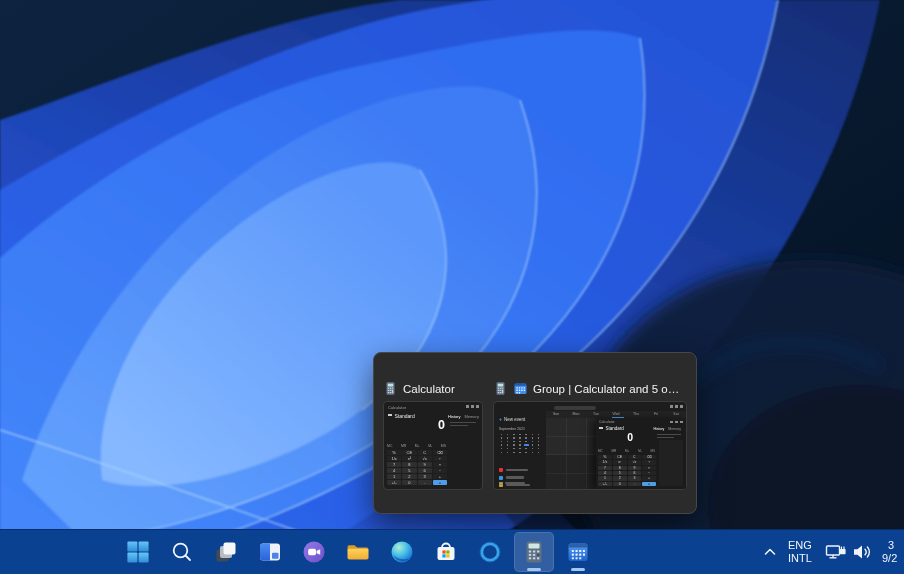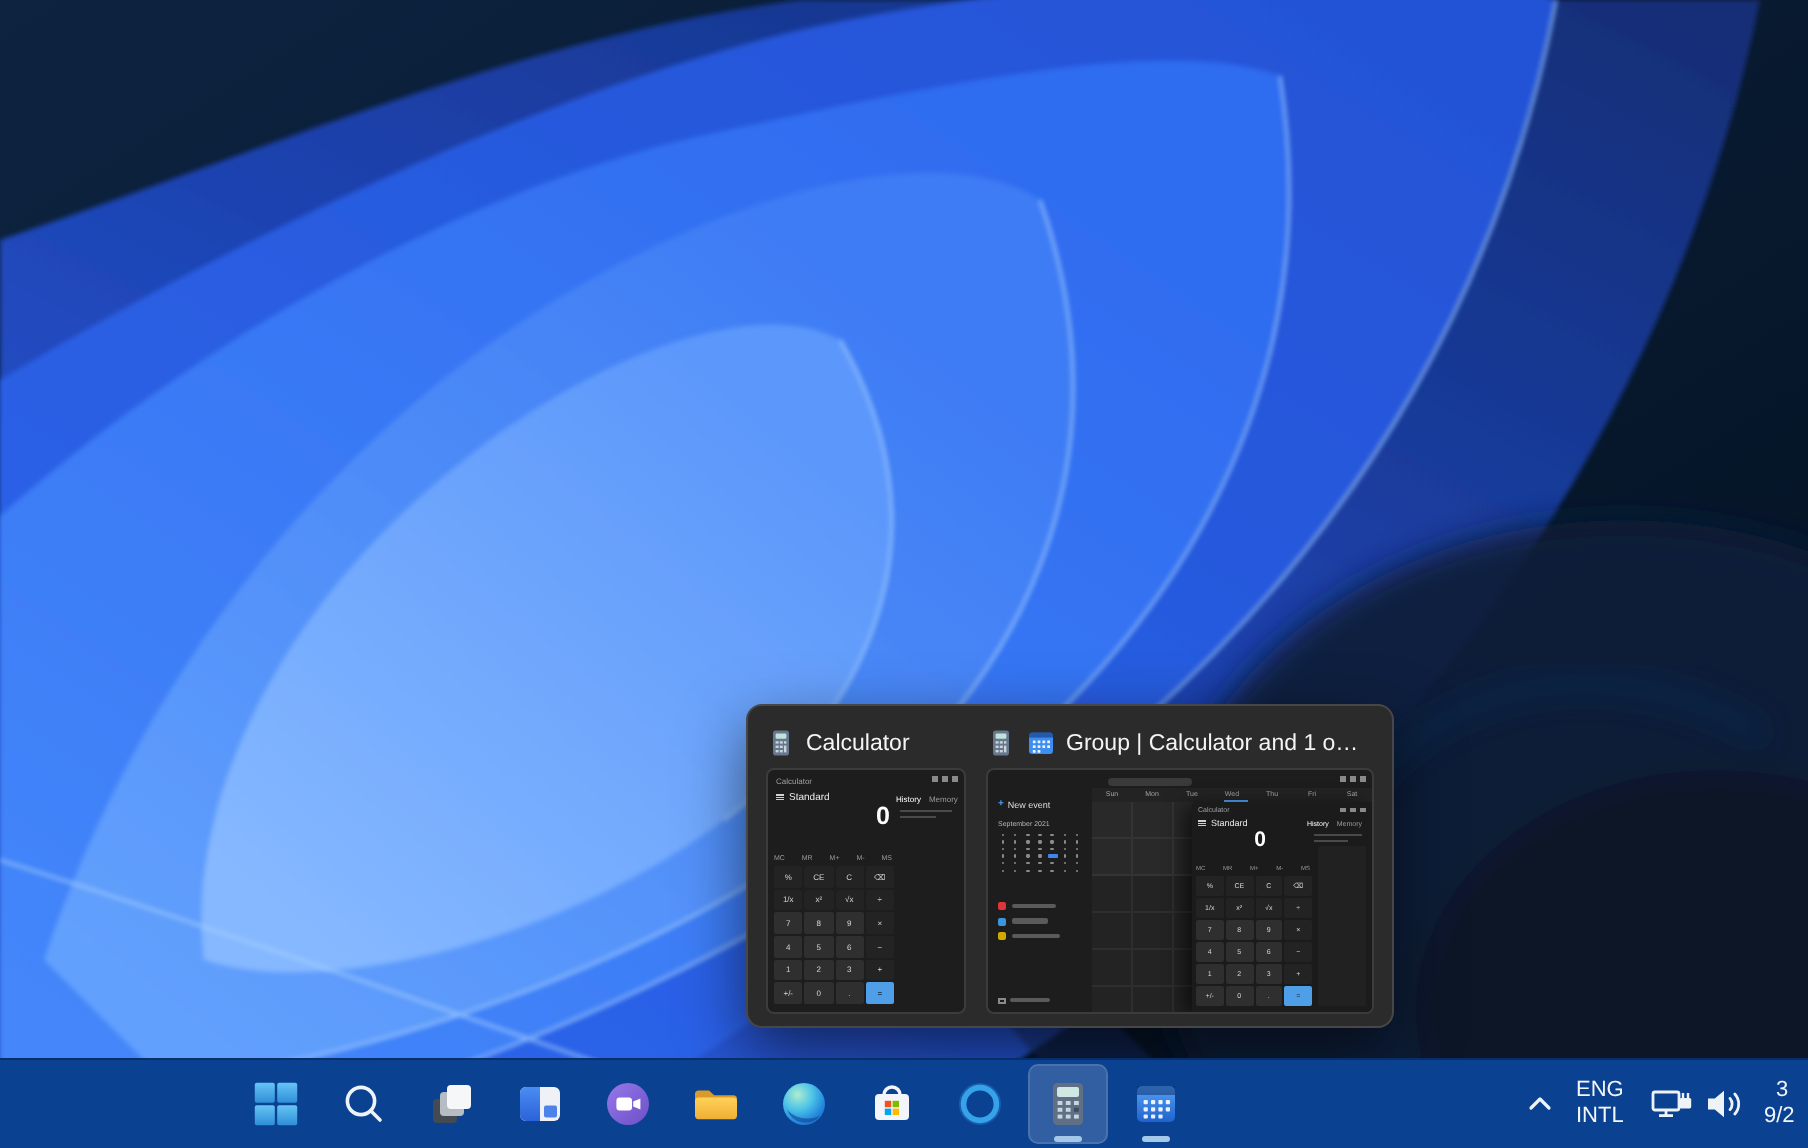--- a/index.html
+++ b/index.html
@@ -33,21 +33,21 @@
   .tray-ic{position:absolute;top:0;height:100%;display:flex;align-items:center;}
   .tray-net{left:824px;} .tray-vol{left:850px;}
   .tray-clock{position:absolute;left:882px;top:0;height:100%;width:60px;
     display:flex;flex-direction:column;justify-content:center;
     color:#f2f6fa;font-size:11px;line-height:13px;white-space:nowrap;}
   .tray-clock .t{padding-left:6px;}
 
   
   .flyout{position:absolute;left:373px;top:352px;width:324px;height:162px;
     background:#2b2b2b;border:1px solid #474747;border-radius:8px;
-    box-shadow:0 12px 32px rgba(0,0,0,.55);padding:6px 9px;display:flex;gap:10px;}
+    box-shadow:0 12px 32px rgba(0,0,0,.55);padding:23px 9px;display:flex;gap:10px;}
   .card{display:flex;flex-direction:column;}
   .card-calc{width:100px;} .card-group{flex:1;min-width:0;}
   .card-hd{height:25px;display:flex;align-items:center;gap:5px;
     color:#f4f4f4;font-size:11.5px;white-space:nowrap;overflow:hidden;}
   .thumb{position:relative;flex:1;background:#1d1d1d;border:1px solid #3c3c3c;
     border-radius:4px;overflow:hidden;}
 
   
   .mc-title{position:absolute;font-size:4px;color:#9aa0a6;}
   .mc-controls{position:absolute;display:flex;gap:2.5px;}
@@ -300,21 +300,21 @@
               <rect x="8.2" y="6.2" width="1.4" height="1.4" rx=".3"></rect>
               <rect x="10.6" y="6.2" width="1.4" height="1.4" rx=".3"></rect>
             <rect x="3.4" y="8.6" width="1.4" height="1.4" rx=".3"></rect>
               <rect x="5.8" y="8.6" width="1.4" height="1.4" rx=".3"></rect>
               <rect x="8.2" y="8.6" width="1.4" height="1.4" rx=".3"></rect>
               <rect x="10.6" y="8.6" width="1.4" height="1.4" rx=".3"></rect>
             <rect x="3.4" y="11" width="1.4" height="1.4" rx=".3"></rect>
               <rect x="5.8" y="11" width="1.4" height="1.4" rx=".3"></rect>
           </g>
         </svg>
-        <span>Group | Calculator and 1 o…</span>
+        <span>Group | Calculator and 5 o…</span>
       </div>
       <div class="thumb">
 
         <span class="cal-search"></span>
         <span class="mc-controls cal-controls">
             <i></i>
             <i></i>
             <i></i>
           </span>
         <span class="cal-header">

